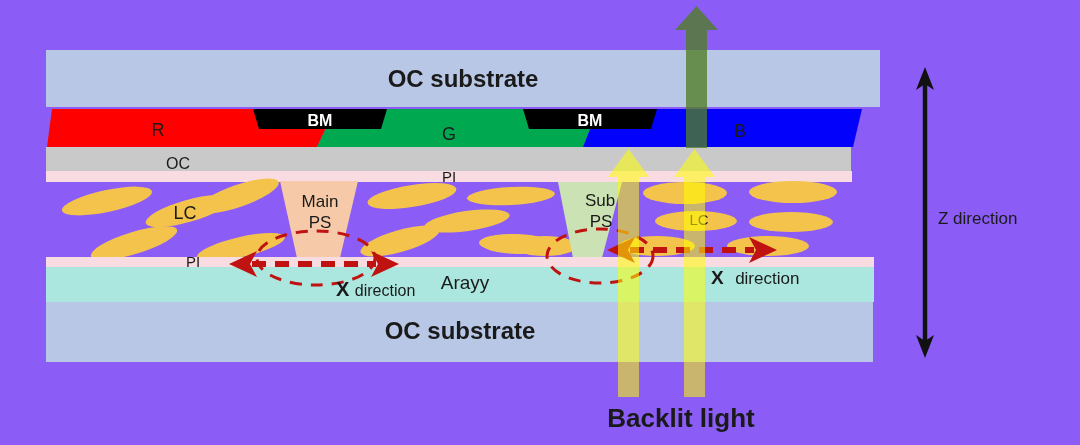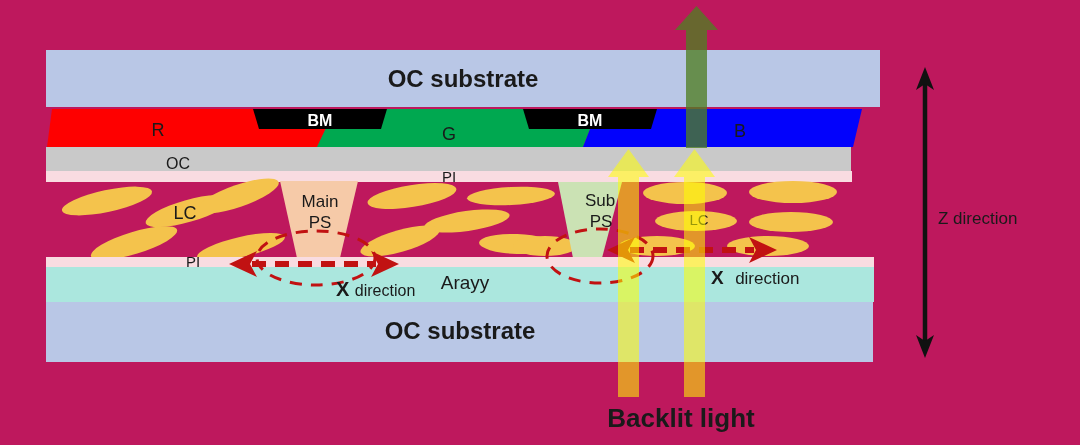--- a/index.html
+++ b/index.html
@@ -1,17 +1,17 @@
 <!DOCTYPE html>
 <html><head>
 <meta charset="utf-8">
 <style>
   html,body{margin:0;padding:0;background:#ffffff;}
   #stage{
-    position:relative;width:1080px;height:445px;background:#be185d;overflow:hidden;
+    position:relative;width:1080px;height:445px;background:#8b5cf6;overflow:hidden;
     font-family:"Liberation Sans", sans-serif;
   }
   svg text{font-family:"Liberation Sans", sans-serif;fill:#1a1a1a;}
   .t-title{font-size:24px;font-weight:600;}
   .t-rgb{font-size:18px;}
   .t-bm{font-size:16px;fill:#ffffff;font-weight:600;}
   .t-layer{font-size:16px;}
   .t-pi{font-size:15px;}
   .t-lc{font-size:18px;}
   .t-lc-sm{font-size:15px;}

